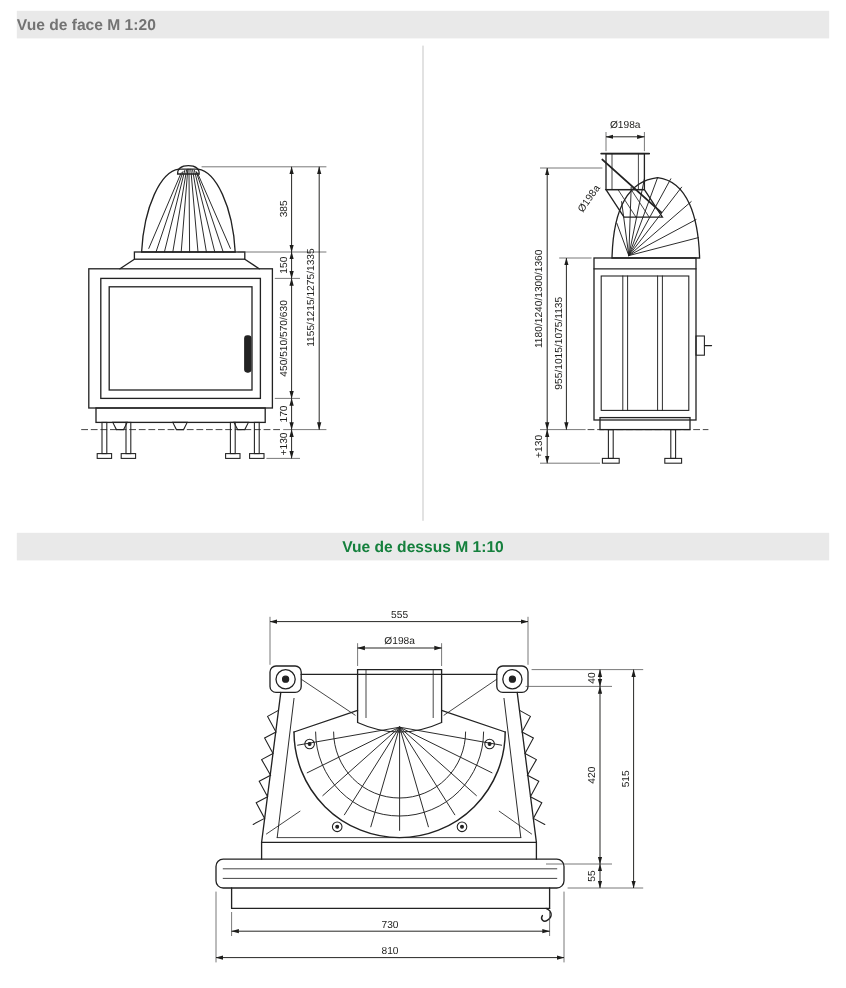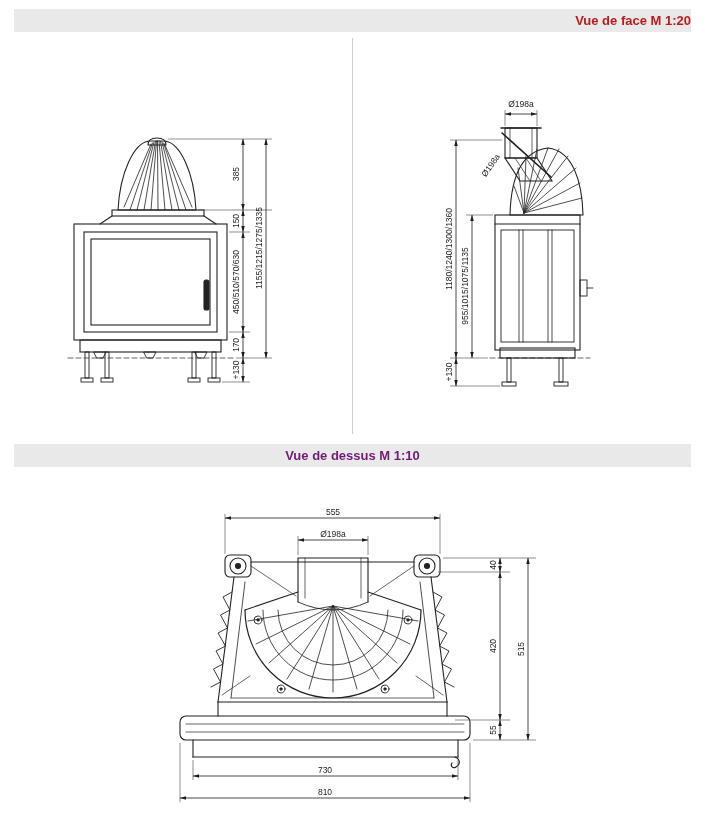--- a/index.html
+++ b/index.html
@@ -1,22 +1,22 @@
 <!DOCTYPE html>
 <html><head>
 <meta charset="utf-8">
 <style>
   * { margin:0; padding:0; box-sizing:border-box; }
   html,body { width:705px; height:823px; background:#ffffff; font-family:"Liberation Sans", sans-serif; }
   .page { position:relative; width:705px; height:823px; background:#fff; overflow:hidden; }
   .bar { position:absolute; left:14px; right:14px; height:23px; background:#e9e9e9; display:flex; align-items:center; }
   .bar-top { top:9px; }
   .bar-mid { top:444px; justify-content:center; }
-  .bar-title { flex:1; text-align:right; font-weight:bold; font-size:13px; color:#b91c1c; }
-  .bar-title-single { text-align:center; font-weight:bold; font-size:13px; color:#701a75; }
+  .bar-title { flex:1; text-align:left; font-weight:bold; font-size:13px; color:#737373; }
+  .bar-title-single { text-align:center; font-weight:bold; font-size:13px; color:#15803d; }
   .divider { position:absolute; left:352px; top:38px; width:1px; height:396px; background:#cfcfcf; }
   .view-svg { position:absolute; }
   svg text { font-family:"Liberation Sans", sans-serif; font-size:8.5px; fill:#1d1d1b; }
 </style>
 </head>
 <body>
 
 <div class="page">
 
   <div class="bar bar-top">

